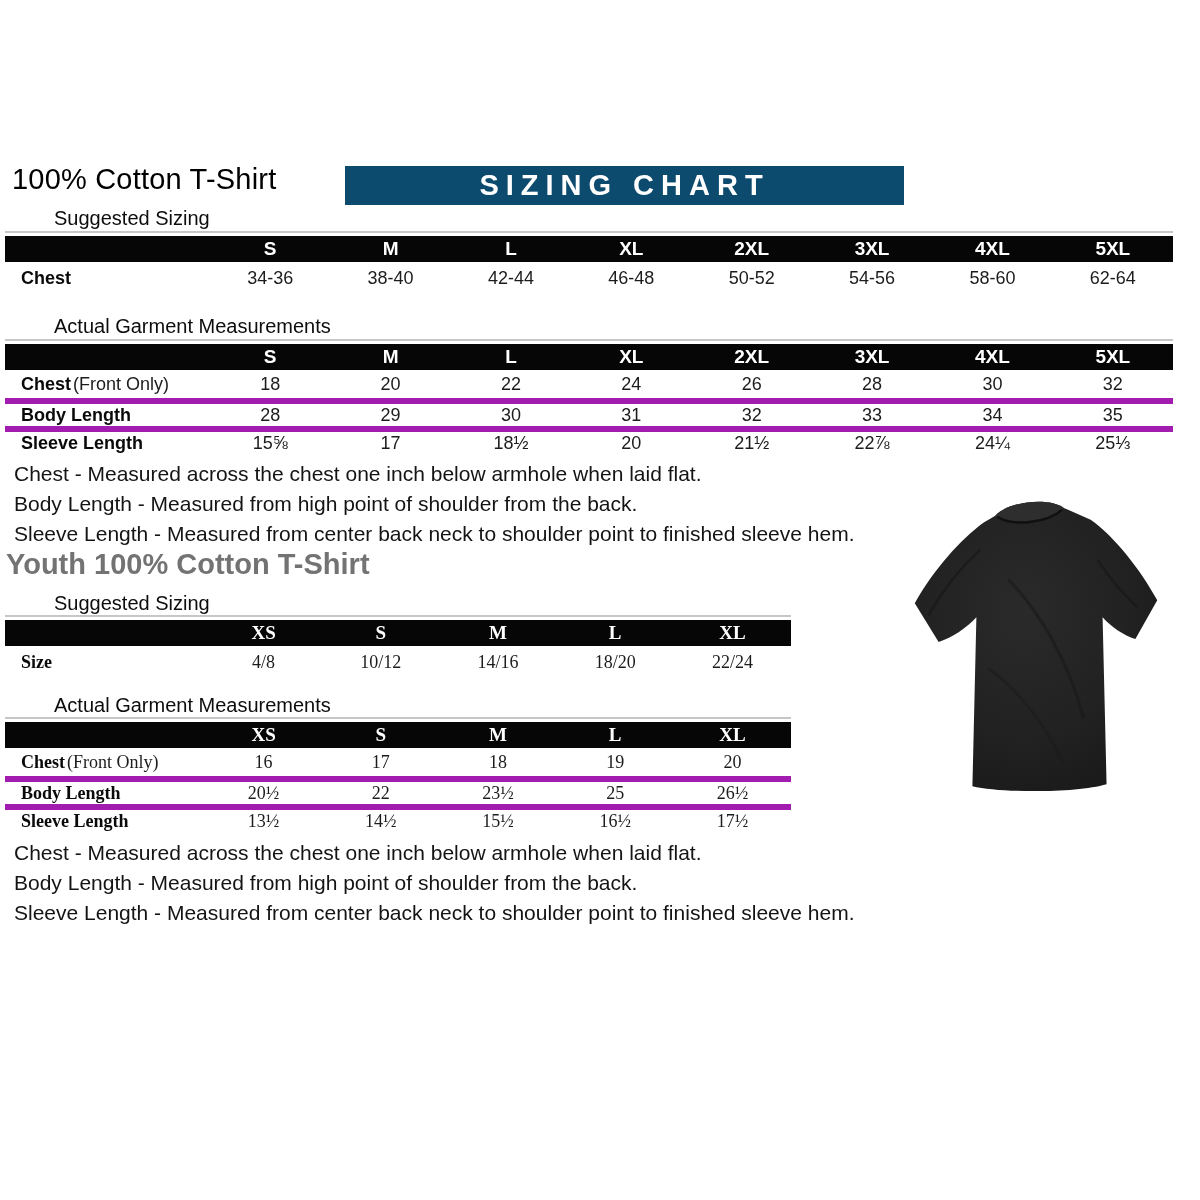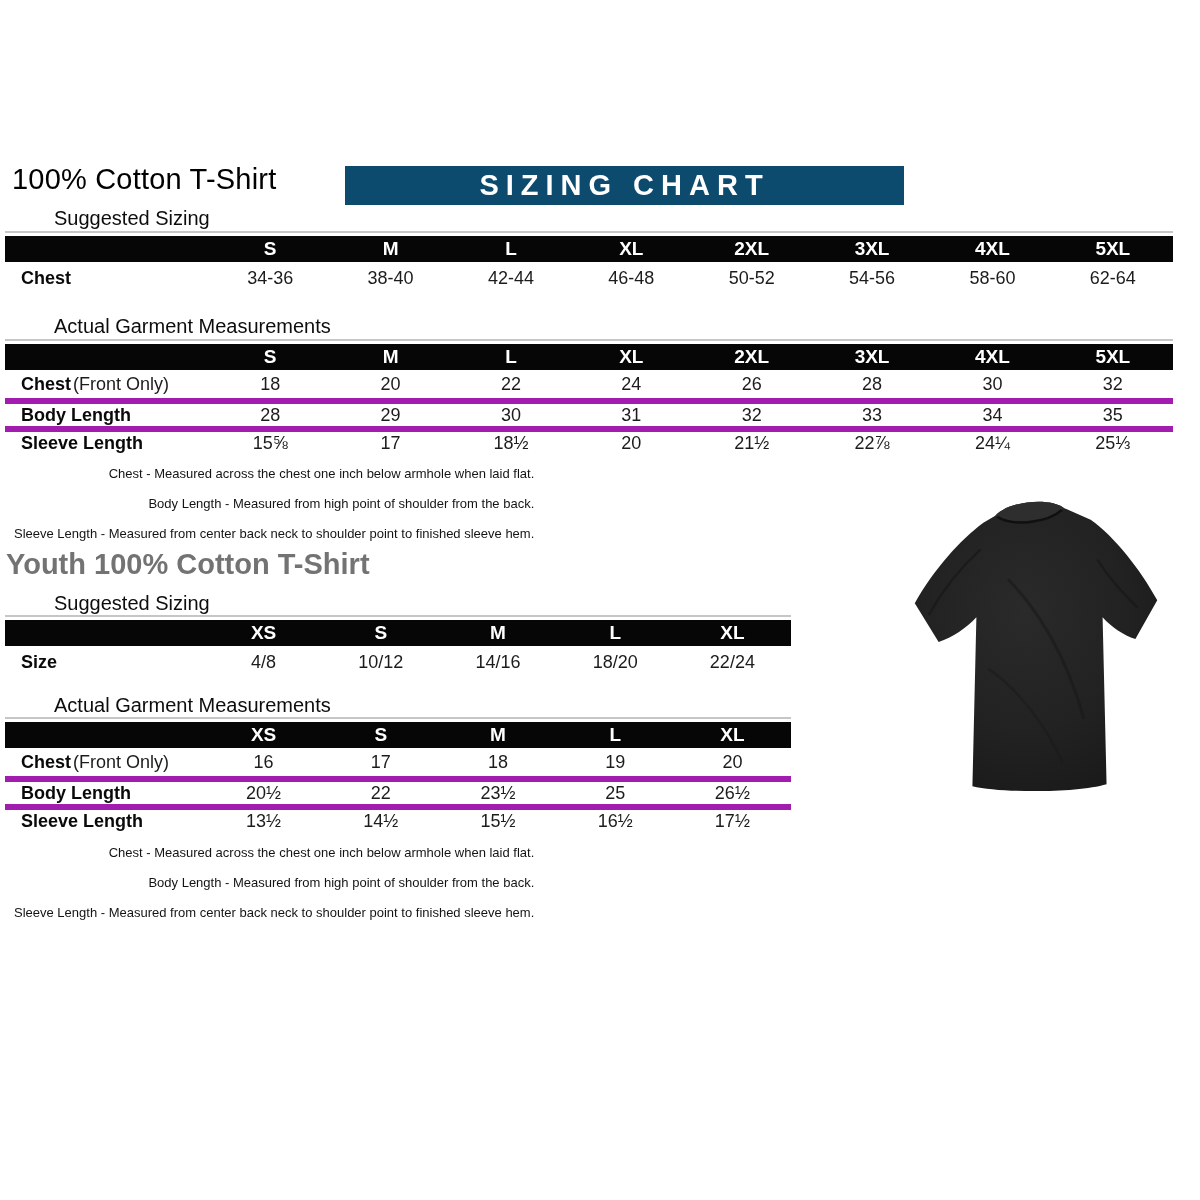--- a/index.html
+++ b/index.html
@@ -24,34 +24,34 @@
     position:absolute;left:8px;font-size:20px;color:#0d0d0d;white-space:nowrap;margin-left:46px;
   }
   
   .table{position:absolute;left:5px;}
   .t-adult{width:1168px;}
   .t-youth{width:786px;}
   .topline{height:2px;background:#c6c6c6;margin-bottom:3px;}
   .tgrid{width:100%;}
   .thead,.trow{display:grid;width:100%;box-sizing:border-box;}
   .t-adult .thead,.t-adult .trow{grid-template-columns:205px repeat(8,1fr);}
-  .t-youth .thead,.t-youth .trow{grid-template-columns:200px repeat(5,1fr);}
+  .t-youth .thead,.t-youth .trow{grid-template-columns:200px repeat(5,1fr);font-family:Liberation Serif, serif;}
   .thead{background:#060606;height:26px;}
   .th{color:#fff;font-weight:700;font-size:19px;display:flex;align-items:center;justify-content:center;}
   .trow{height:28px;}
   .t-sugg .trow{height:32px;}
   .tgrid .trow + .trow{border-top:6px solid #a21caf;box-shadow:0 -3px 0 #fff inset;}
   .td{font-size:18px;color:#1c1c1c;display:flex;align-items:center;justify-content:center;white-space:nowrap;}
   .td.label-col{justify-content:flex-start;padding-left:16px;}
   .td.label-col b{font-weight:700;color:#0a0a0a;}
   .td.label-col span{font-weight:400;margin-left:2px;}
   .th.label-col{justify-content:flex-start;}
   
   .notes{position:absolute;left:14px;}
-  .notes p{margin:0;height:30px;line-height:26px;font-size:13px;color:#141414;white-space:nowrap;text-align:right;}
+  .notes p{margin:0;height:30px;line-height:26px;font-size:21px;color:#141414;white-space:nowrap;}
   
   .tshirt{position:absolute;left:888px;top:490px;width:300px;height:316px;}
 </style>
 </head>
 <body>
 
 <div class="canvas">
 
   <div class="page-title">100% Cotton T-Shirt</div>
   <div class="banner">

